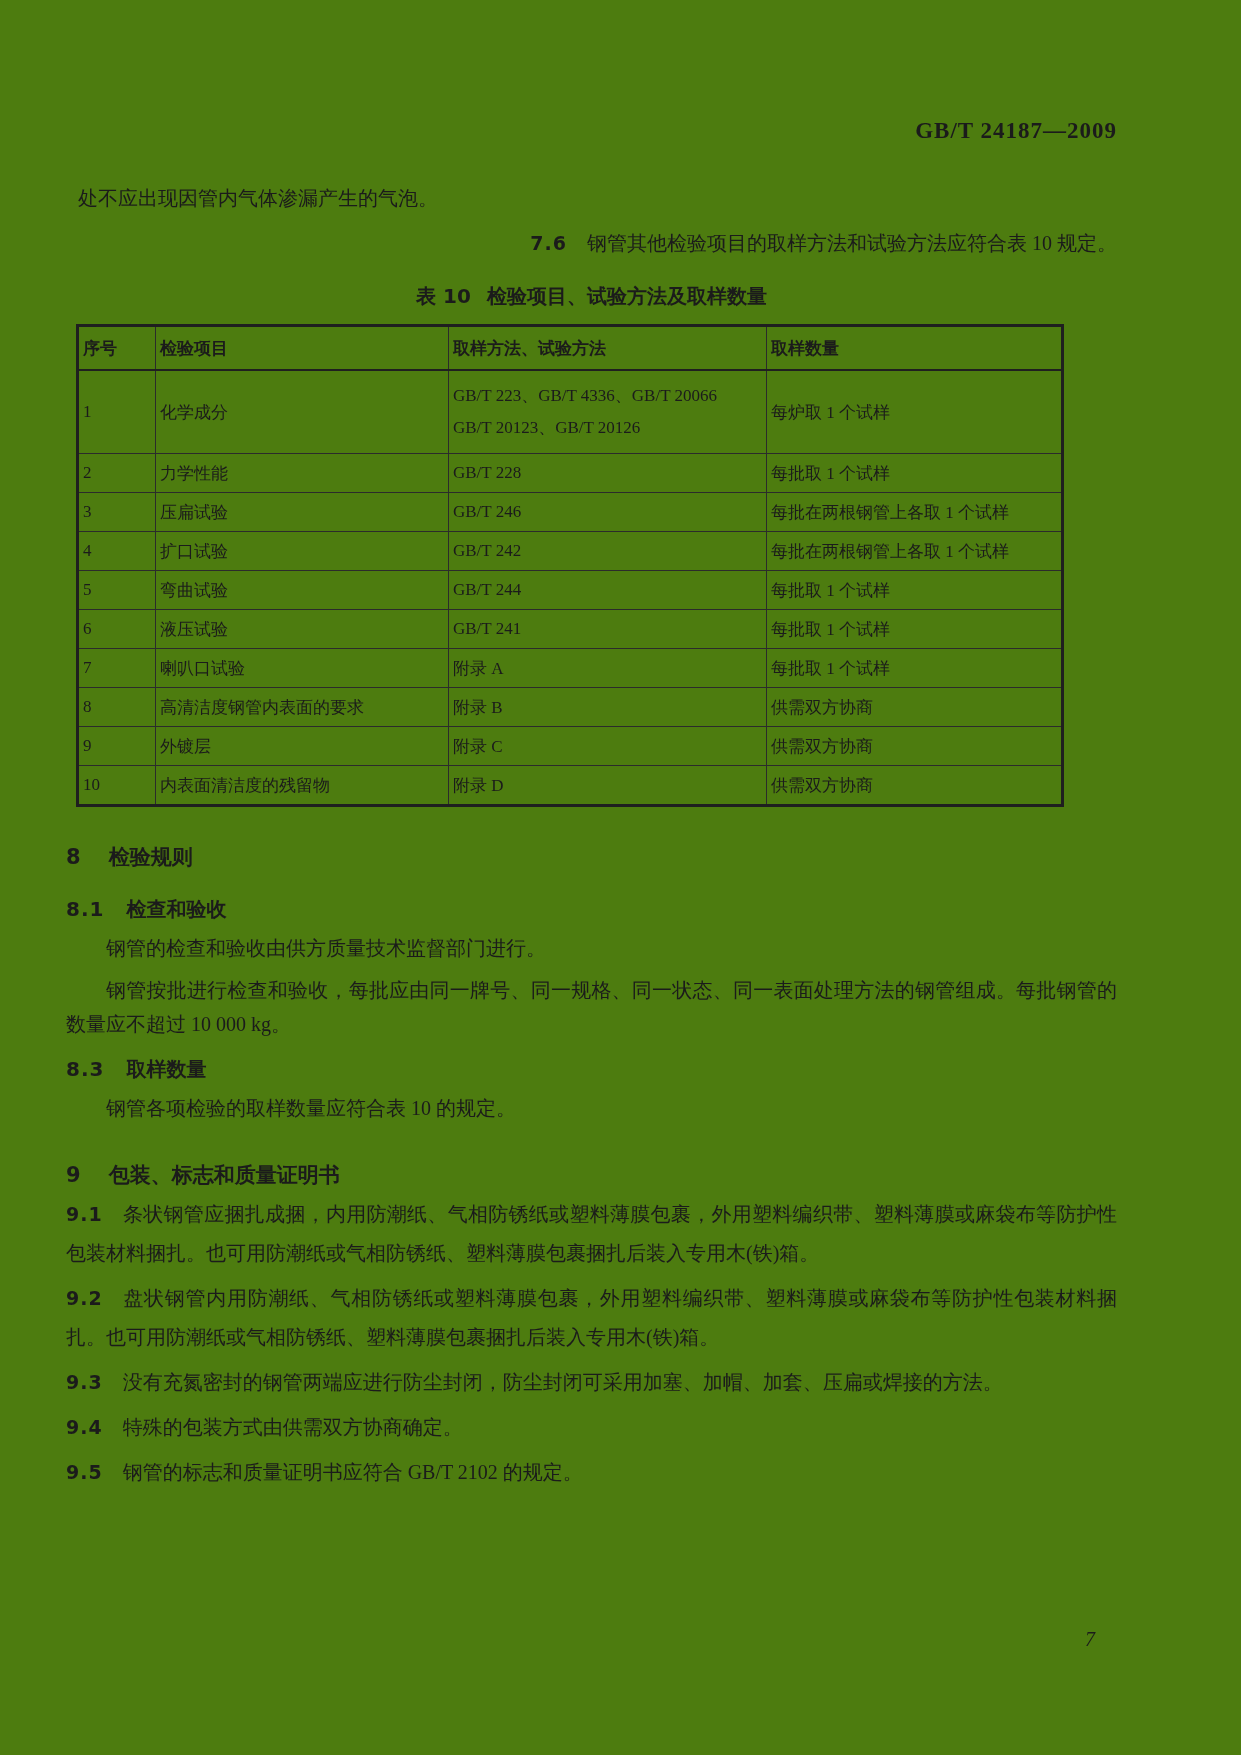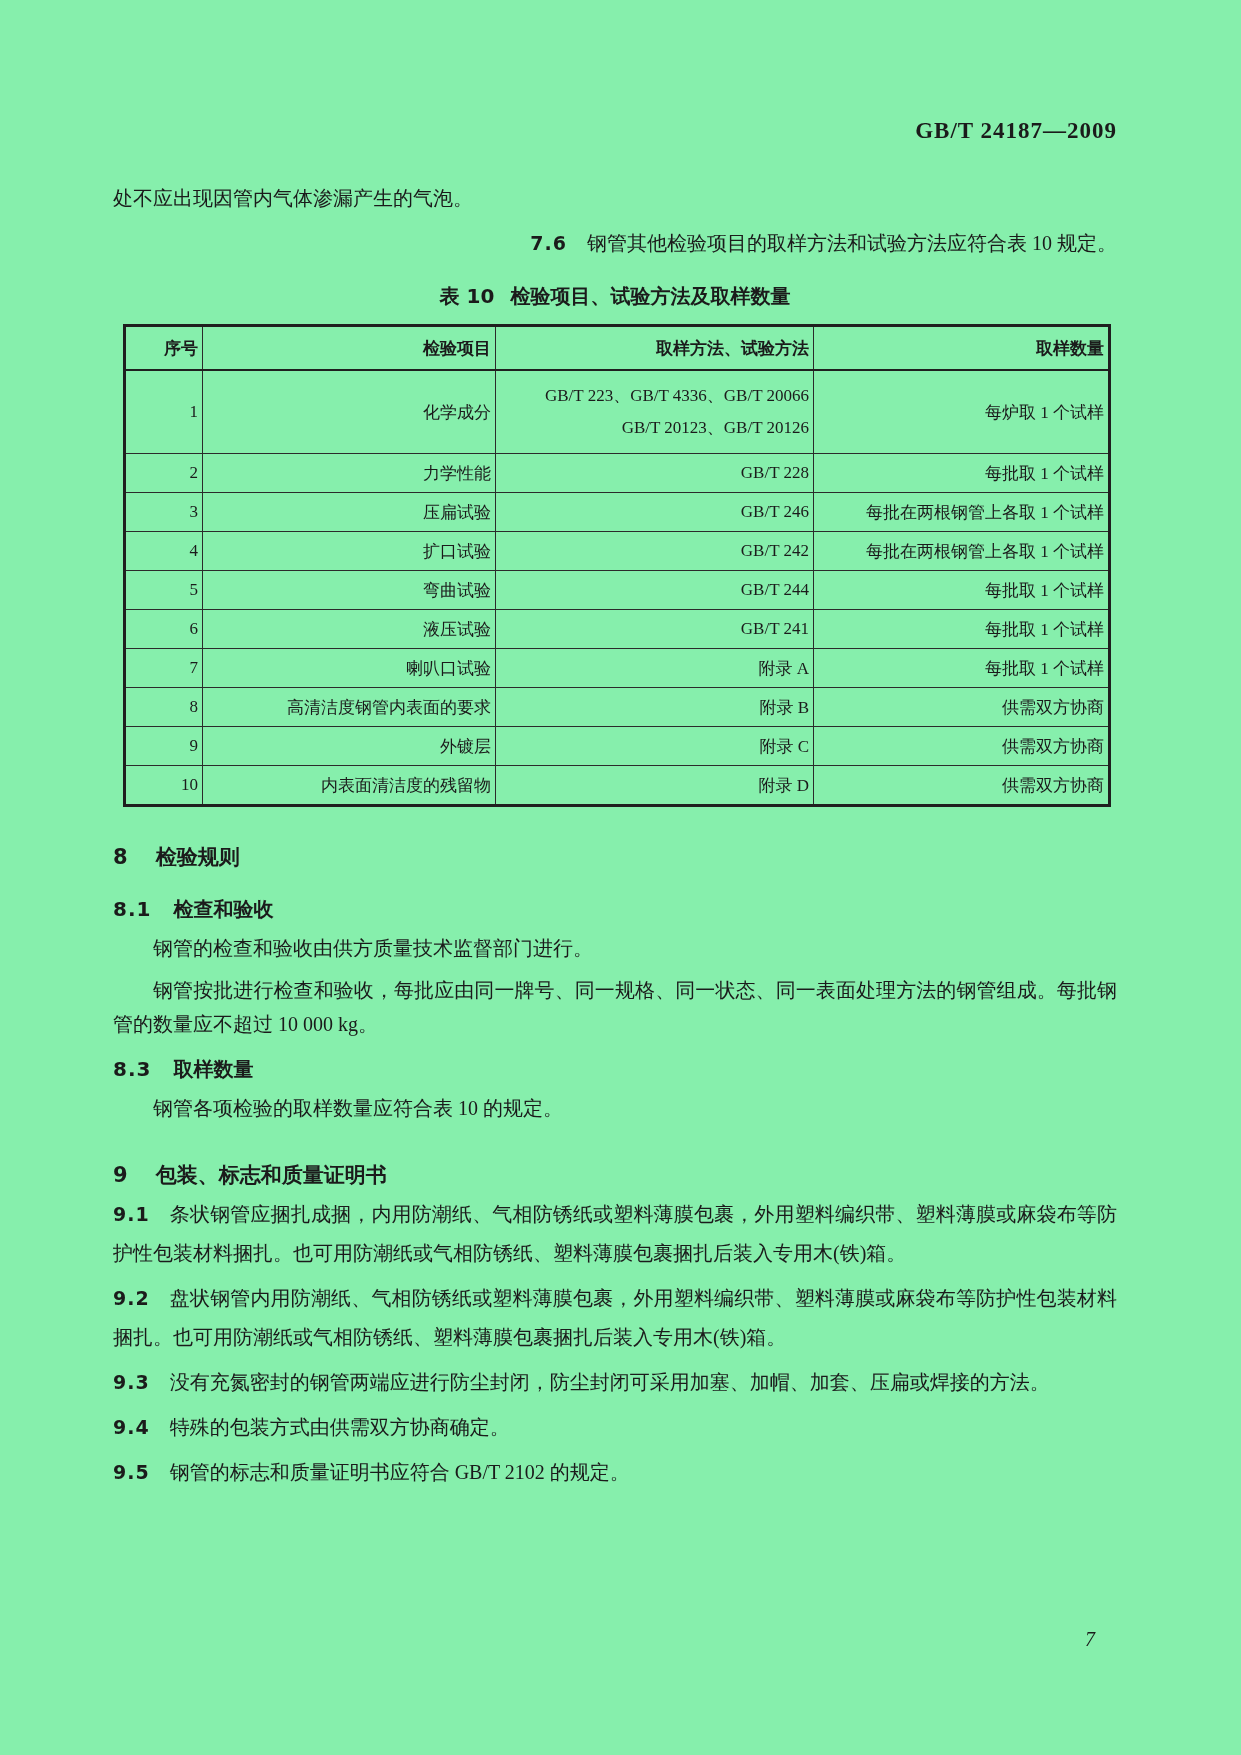--- a/index.html
+++ b/index.html
@@ -1,37 +1,37 @@
 <!DOCTYPE html>
 <html lang="zh"><head>
 <meta charset="utf-8">
 <style>
   html, body { margin: 0; padding: 0; background: #ffffff; }
   .page {
     position: relative;
     width: 1241px;
     height: 1755px;
-    background: #86efac;
+    background: #4d7c0f;
     color: #1b1b1b;
     font-family: "Liberation Serif", "DejaVu Serif", serif;
     box-sizing: border-box;
-    padding: 118px 124px 0 113px;
+    padding: 118px 124px 0 66px;
     overflow: hidden;
   }
   .doc-header {
     text-align: right;
     font-family: "Liberation Serif", "DejaVu Serif", serif;
     font-weight: bold;
     font-size: 23px;
     letter-spacing: 1px;
     height: 28px;
   }
   .body-line {
     font-size: 20px;
-    margin: 38px 0 0 0;
+    margin: 38px 0 0 12px;
     line-height: 28px;
   }
   .clause {
     font-size: 20px;
     margin: 17px 0 0 0;
     line-height: 28px;
     text-align: right;
   }
   .clause-num {
     font-family: "DejaVu Sans", "Liberation Sans", sans-serif;
@@ -56,21 +56,21 @@
   table.spec {
     border-collapse: collapse;
     table-layout: fixed;
     width: 985px;
     margin: 14px 0 0 10px;
     font-size: 17px;
     border: 3px solid #1f1f1f;
   }
   table.spec th, table.spec td {
     border: 1.5px solid #2b2b2b;
-    text-align: right;
+    text-align: left;
     vertical-align: middle;
     padding: 0 4px;
     overflow: hidden;
   }
   table.spec th {
     font-weight: bold;
     height: 42px;
     border-bottom: 2.5px solid #1f1f1f;
     font-size: 17px;
   }

